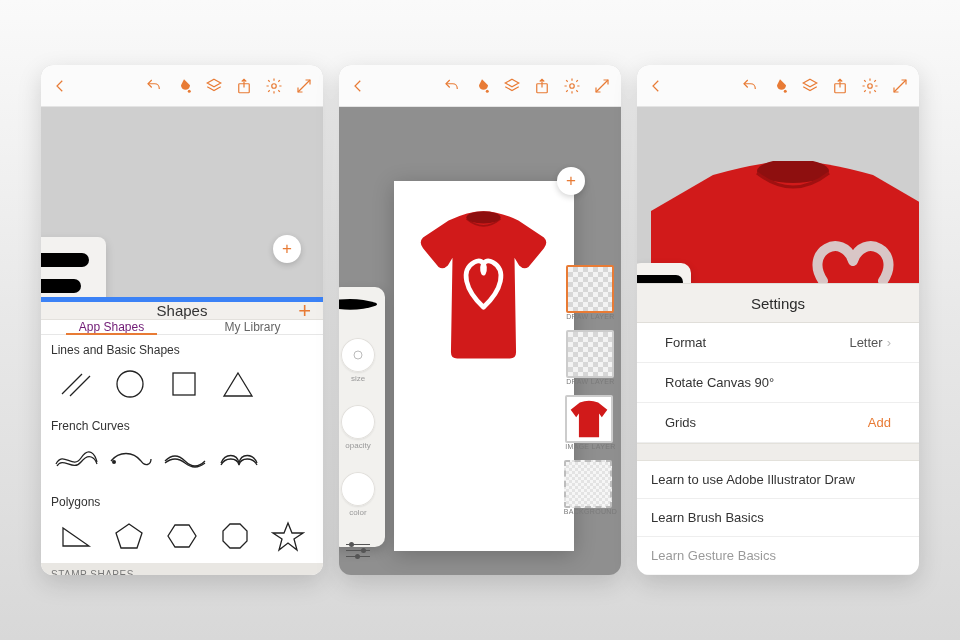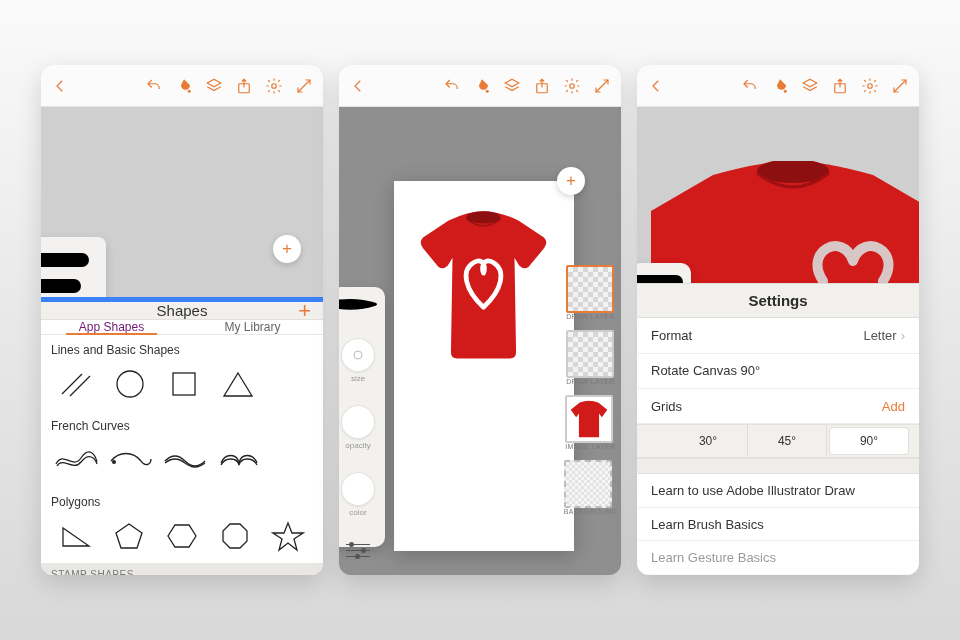--- a/index.html
+++ b/index.html
@@ -133,25 +133,25 @@
   .p3-brush::before { content:""; position:absolute; width:52px; height:14px; top:12px; left:0; border-radius:7px; background:#000; }
   .p3-brush::after  { content:""; position:absolute; width:44px; height:18px; top:36px; left:0; border-radius:9px; background:#d4d4d4; }
 
   .settings-sheet {
     position:absolute; left:0; right:0; bottom:0; top:218px;
     background:#fff; display:flex; flex-direction:column;
   }
   .settings-title {
     height:40px; display:flex; align-items:center; justify-content:center;
     background:#f2f0ed; border-top:1px solid #e0ded9; border-bottom:1px solid #e0ded9;
-    font-size:15px; color:#2b2b2b;font-weight:bold;
+    font-size:15px; color:#2b2b2b;
   }
   .row {
     height:40px; display:flex; align-items:center; justify-content:space-between;
-    padding:0 14px; border-bottom:1px solid #eee; font-size:13px; color:#333;
+    padding:0 28px; border-bottom:1px solid #eee; font-size:13px; color:#333;
   }
   .row .value { color:#555; font-size:13px; display:flex; align-items:center; gap:4px;}
   .row .action { color:#e87b35; }
   .chev { color:#bbb; }
   .toggle { width:38px; height:22px; border-radius:11px; background:#e87b35; position:relative; }
   .toggle::after { content:""; position:absolute; right:2px; top:2px; width:18px; height:18px; border-radius:50%; background:#fff; }
   .seg { display:flex; background:#f2f0ed; border-top:1px solid #e4e2dd; border-bottom:1px solid #e4e2dd; }
   .seg-btn { width:78px; text-align:center; font-size:12px; color:#333; padding:9px 0; }
   .seg-sep { width:1px; background:#ddd; }
   .seg-active { background:#fff; border-radius:3px; margin:3px; padding:6px 0; box-shadow:0 0 0 1px #e2e0db; }
@@ -508,27 +508,18 @@
         </span>
     </div>
     <div class="row">
       <span>Rotate Canvas 90°</span>
         <span></span>
     </div>
     <div class="row">
       <span>Grids</span>
       <span class="action">Add</span>
     </div>
-    <div class="seg">
-      <div style="flex:1"></div>
-      <div class="seg-btn">30°</div>
-      <div class="seg-sep"></div>
-      <div class="seg-btn">45°</div>
-      <div class="seg-sep"></div>
-      <div class="seg-btn seg-active">90°</div>
-      <div style="width:8px"></div>
-    </div>
     <div class="gap-band"></div>
     <div class="learn-row">Learn to use Adobe Illustrator Draw</div>
     <div class="learn-row">Learn Brush Basics</div>
     <div class="learn-row" style="opacity:.5">Learn Gesture Basics</div>
   </div>
 </div>
 
 </body></html>

